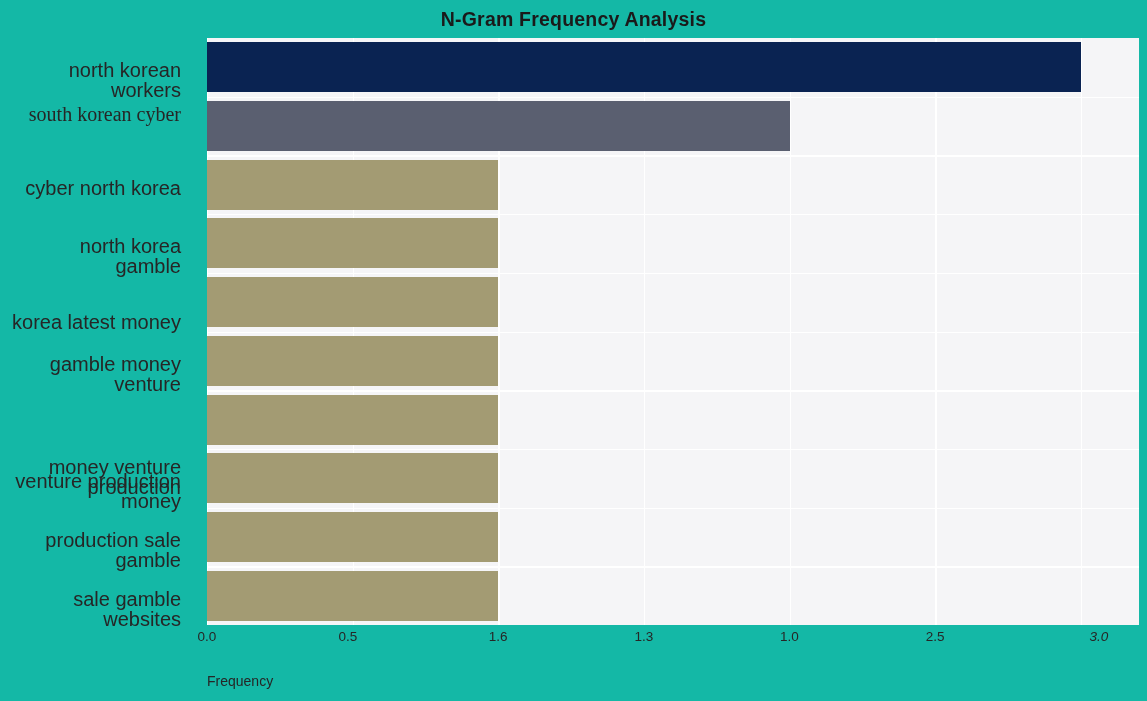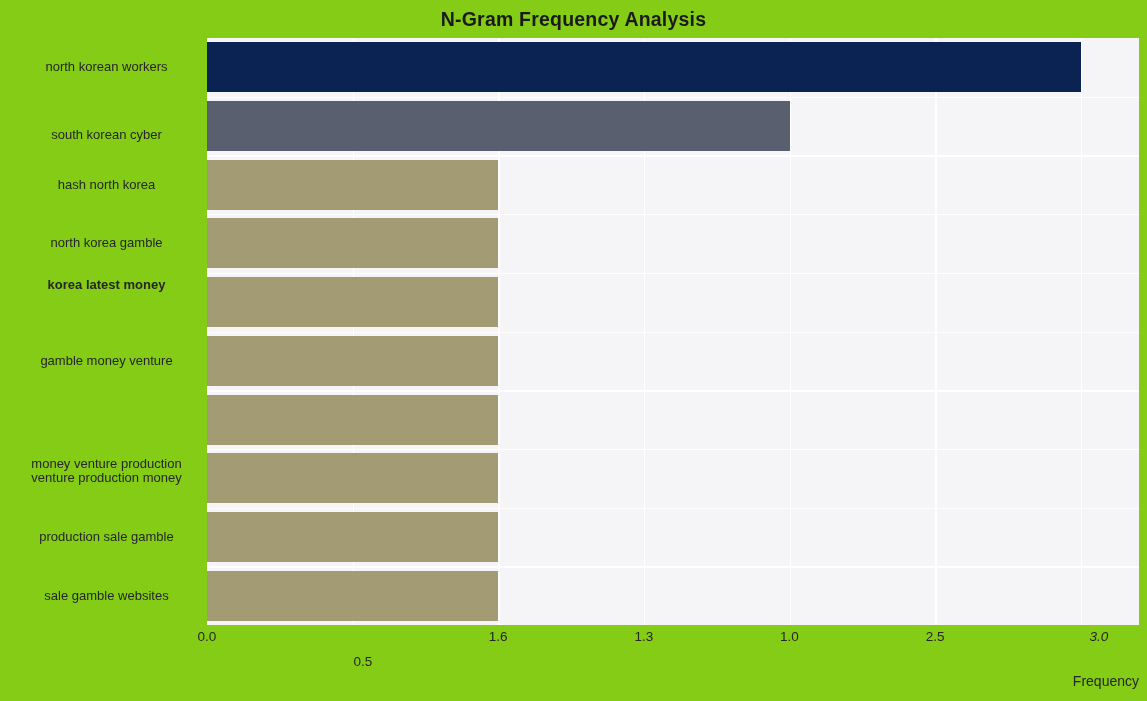--- a/index.html
+++ b/index.html
@@ -11,21 +11,21 @@
     width: 1147px;
     height: 701px;
     font-family: "Liberation Sans", sans-serif;
     overflow: hidden;
   }
 
   #figure {
     position: relative;
     width: 1147px;
     height: 701px;
-    background: #84cc16;
+    background: #14b8a6;
   }
 
   
   #chart-title {
     position: absolute;
     left: 0;
     top: 8px;
     width: 1147px;
     text-align: center;
     font-size: 19.5px;
@@ -63,24 +63,24 @@
   .bar {
     position: absolute;
     left: 0;
   }
 
   
   .ytick {
     position: absolute;
     right: 0;
     width: 197px;
-    text-align: center;
-    padding-right: 4px;
+    text-align: right;
+    padding-right: 26px;
     box-sizing: border-box;
-    font-size: 13px;
+    font-size: 20px;
     color: #262626;
     line-height: 1;
   }
   #y-axis-labels {
     position: absolute;
     left: 0;
     top: 38px;
     width: 207px;
     height: 587px;
   }
@@ -100,38 +100,38 @@
     font-size: 13.5px;
     color: #262626;
     white-space: nowrap;
   }
 
   #x-axis-title {
     position: absolute;
     left: 207px;
     top: 673px;
     width: 932px;
-    text-align: right;
+    text-align: left;
     font-size: 14px;
     color: #262626;
   }
 </style>
 </head>
 <body>
 
 <div id="figure">
 
   <div id="chart-title">N-Gram Frequency Analysis</div>
 
   <div id="y-axis-labels">
       <div class="ytick" style="top: 22.35px;">north korean workers</div>
-      <div class="ytick" style="top: 90px;">south korean cyber</div>
-      <div class="ytick" style="top: 139.75px;">hash north korea</div>
+      <div class="ytick" style="top: 66px; font-family: Liberation Serif, serif;">south korean cyber</div>
+      <div class="ytick" style="top: 139.75px;">cyber north korea</div>
       <div class="ytick" style="top: 198.45px;">north korea gamble</div>
-      <div class="ytick" style="top: 240px; font-weight: bold;">korea latest money</div>
+      <div class="ytick" style="top: 274px;">korea latest money</div>
       <div class="ytick" style="top: 315.85px;">gamble money venture</div>
       <div class="ytick" style="top: 374.55px; margin-top: 44px;">money venture production</div>
       <div class="ytick" style="top: 433.25px;">venture production money</div>
       <div class="ytick" style="top: 491.95px;">production sale gamble</div>
       <div class="ytick" style="top: 550.65px;">sale gamble websites</div>
     </div>
 
   <div id="plot-area">
       <div class="vgrid" style="left: 0px;"></div>
       <div class="vgrid" style="left: 145.625px;"></div>
@@ -156,21 +156,21 @@
       <div class="bar" title="korea latest money: 1" style="top: 239.15px; height: 50px; width: 291.25px; background: rgb(163, 155, 115);"></div>
       <div class="bar" title="latest money venture: 1" style="top: 297.85px; height: 50px; width: 291.25px; background: rgb(163, 155, 115);"></div>
       <div class="bar" title="money venture production: 1" style="top: 356.55px; height: 50px; width: 291.25px; background: rgb(163, 155, 115);"></div>
       <div class="bar" title="venture production sale: 1" style="top: 415.25px; height: 50px; width: 291.25px; background: rgb(163, 155, 115);"></div>
       <div class="bar" title="production sale gamble: 1" style="top: 473.95px; height: 50px; width: 291.25px; background: rgb(163, 155, 115);"></div>
       <div class="bar" title="sale gamble websites: 1" style="top: 532.65px; height: 50px; width: 291.25px; background: rgb(163, 155, 115);"></div>
     </div>
 
   <div id="x-axis-labels">
       <div class="xtick" style="left: 0px;">0.0</div>
-      <div class="xtick" style="left: 156px; margin-top: 25px;">0.5</div>
+      <div class="xtick" style="left: 141px;">0.5</div>
       <div class="xtick" style="left: 291.25px;">1.6</div>
       <div class="xtick" style="left: 436.875px;">1.3</div>
       <div class="xtick" style="left: 582.5px;">1.0</div>
       <div class="xtick" style="left: 728.125px;">2.5</div>
       <div class="xtick" style="left: 892px; font-style: italic;">3.0</div>
     </div>
 
   <div id="x-axis-title">Frequency</div>
 
 </div>

